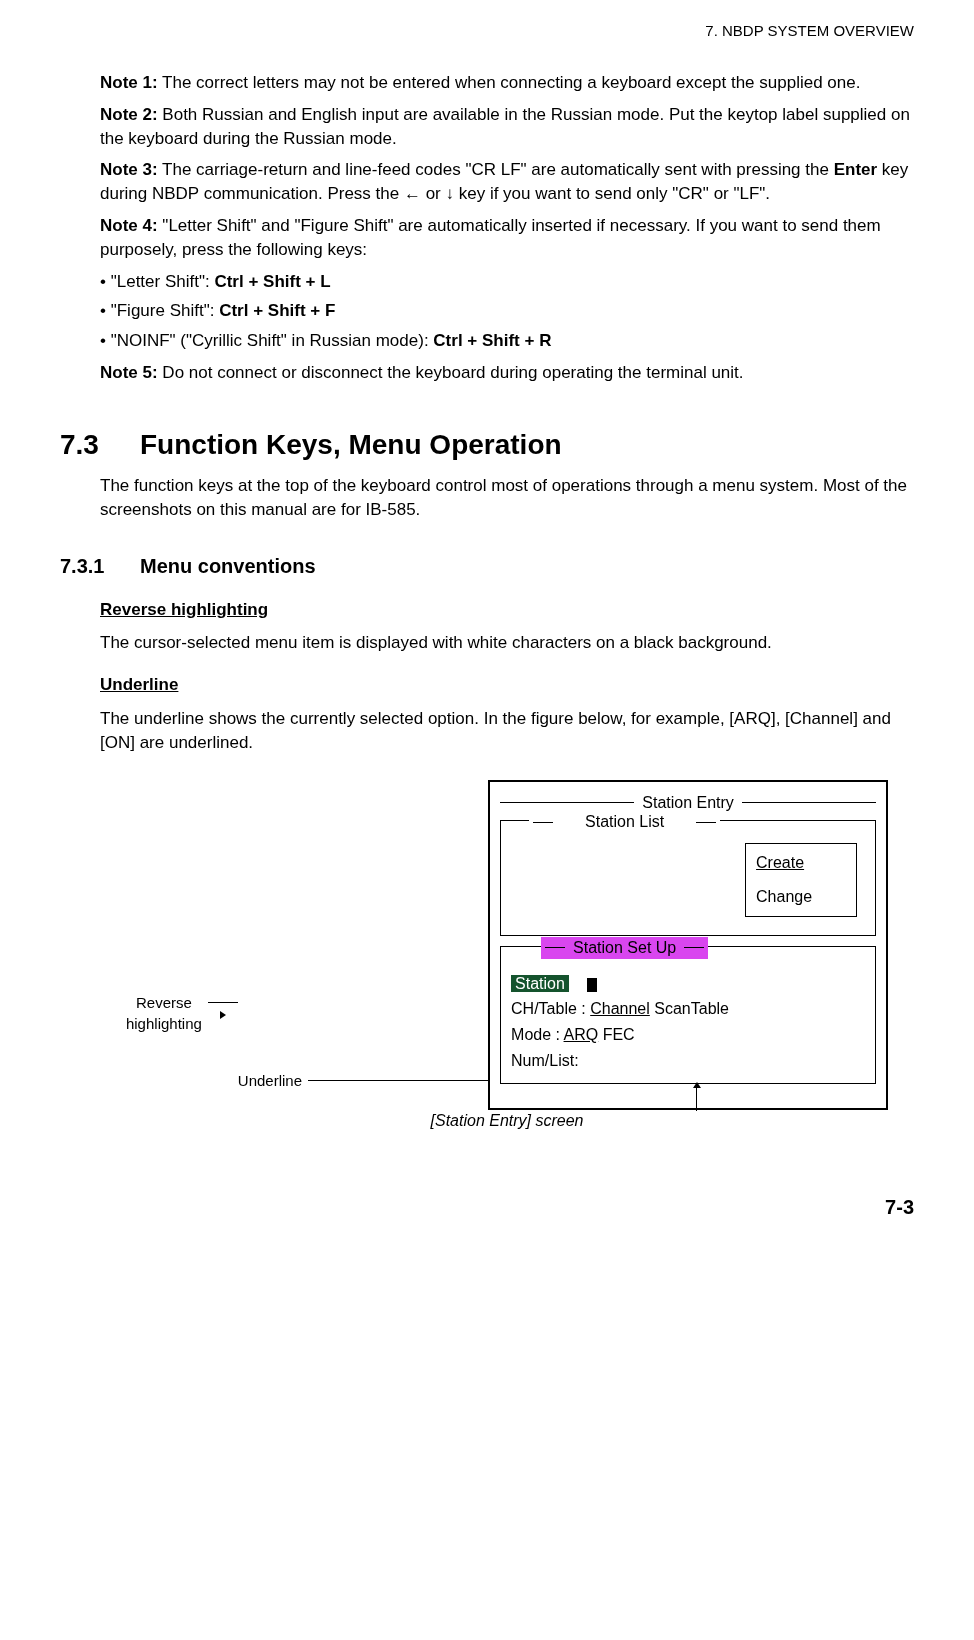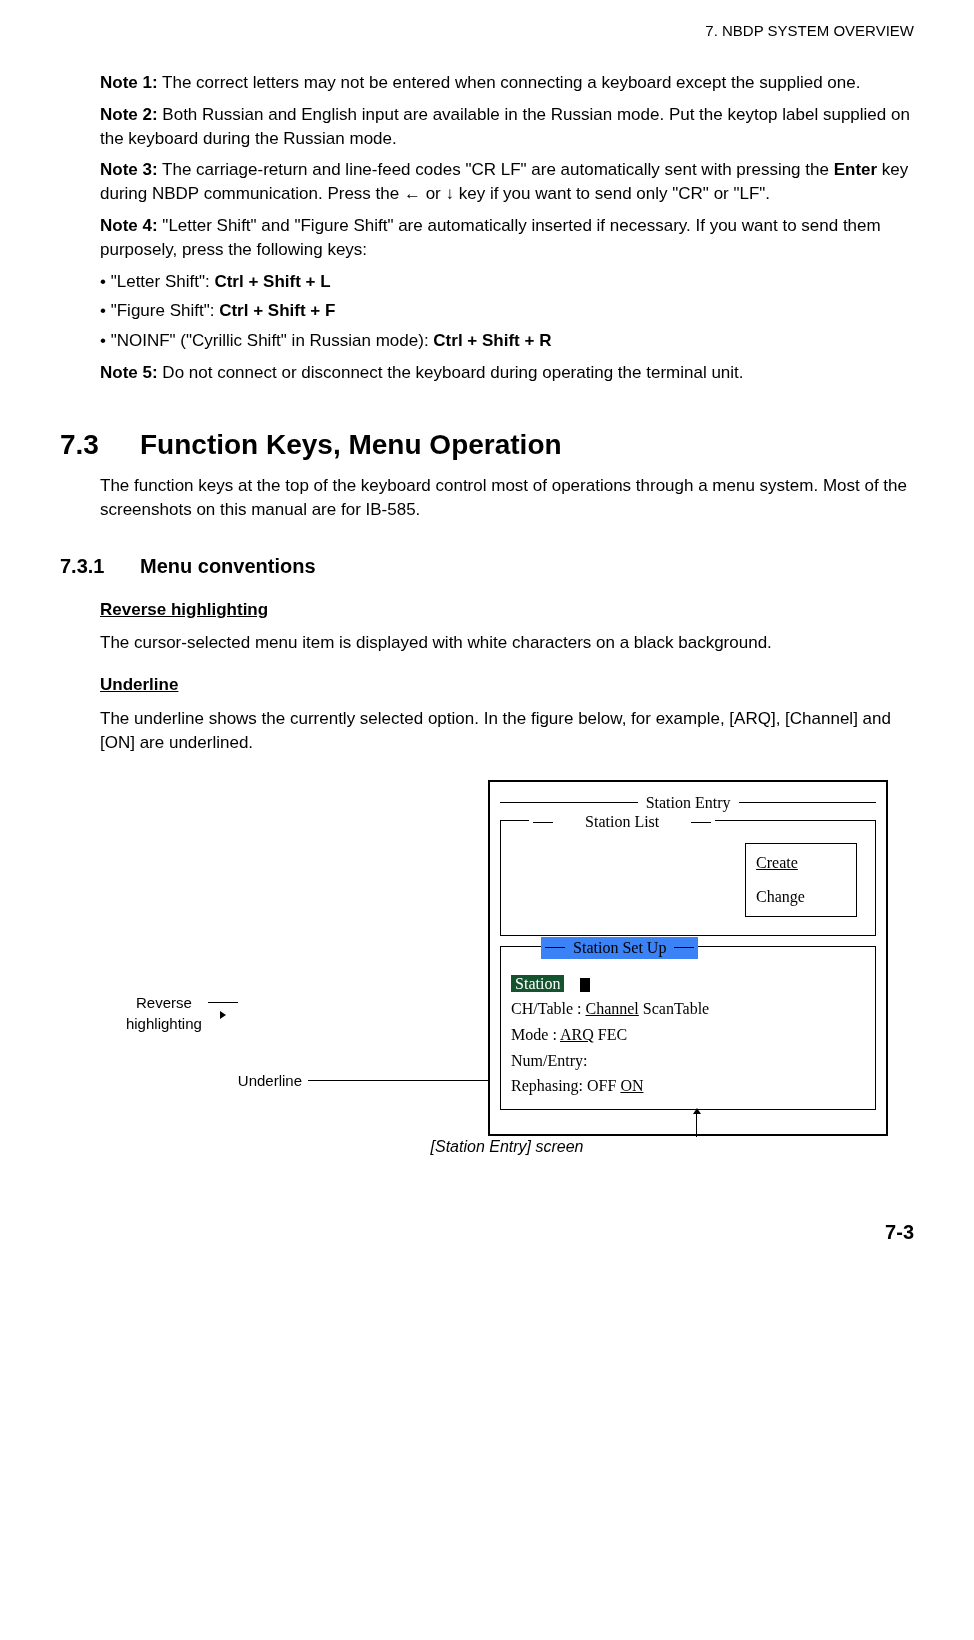--- a/index.html
+++ b/index.html
@@ -116,21 +116,21 @@
     width:0;height:0;
     border-top:4px solid transparent;
     border-bottom:4px solid transparent;
     border-left:6px solid #000;
     vertical-align:middle;
   }
   .screen-box {
     border: 2px solid #000;
     width: 400px;
     padding: 8px 10px 14px 10px;
-    font-family: Liberation Serif, serif;
+    font-family: Liberation Sans, sans-serif;
     font-size: 16px;
     box-sizing: border-box;
     position: relative;
   }
   .box-label-row{
     display:flex;
     align-items:center;
     gap:8px;
     margin:2px 0 6px 0;
   }
@@ -273,39 +273,36 @@
           <span>Station List</span>
           <span class="box-label-line" style="width:20px"></span>
         </div>
         <div class="opt-box">
           <div class="sel-under">Create</div>
           <div style="margin-top:8px;">Change</div>
         </div>
       </div>
 
       <div class="inner-box" style="position:relative;">
-        <div class="box-label-row" style="margin-top:-10px;background:#3b82f6;padding:0 4px;width:fit-content;margin-left:40px;">
+        <div class="box-label-row" style="margin-top:-10px;background:#d946ef;padding:0 4px;width:fit-content;margin-left:40px;">
           <span class="box-label-line" style="width:20px"></span>
           <span>Station Set Up</span>
           <span class="box-label-line" style="width:20px"></span>
         </div>
         <div class="setup-content">
           <div>
             <span class="rev-hl">Station</span>&nbsp;&nbsp;&nbsp;&nbsp;<span class="cursor-blk"></span>
           </div>
           <div>
             <span>CH/Table : </span><span class="sel-under">Channel</span><span> ScanTable</span>
           </div>
           <div>
             <span>Mode     : </span><span class="sel-under">ARQ</span><span> FEC</span>
           </div>
-          <div>Num/Entry:</div>
-          <div>
-            <span>Rephasing: OFF </span><span class="sel-under">ON</span>
-          </div>
+          <div>Num/List:</div>
         </div>
         <div class="ul-pointer">
             <div class="ul-vline"></div>
           </div>
       </div>
     </div>
   </div>
   <div class="fig-caption">[Station Entry] screen</div>
 </div>
 

